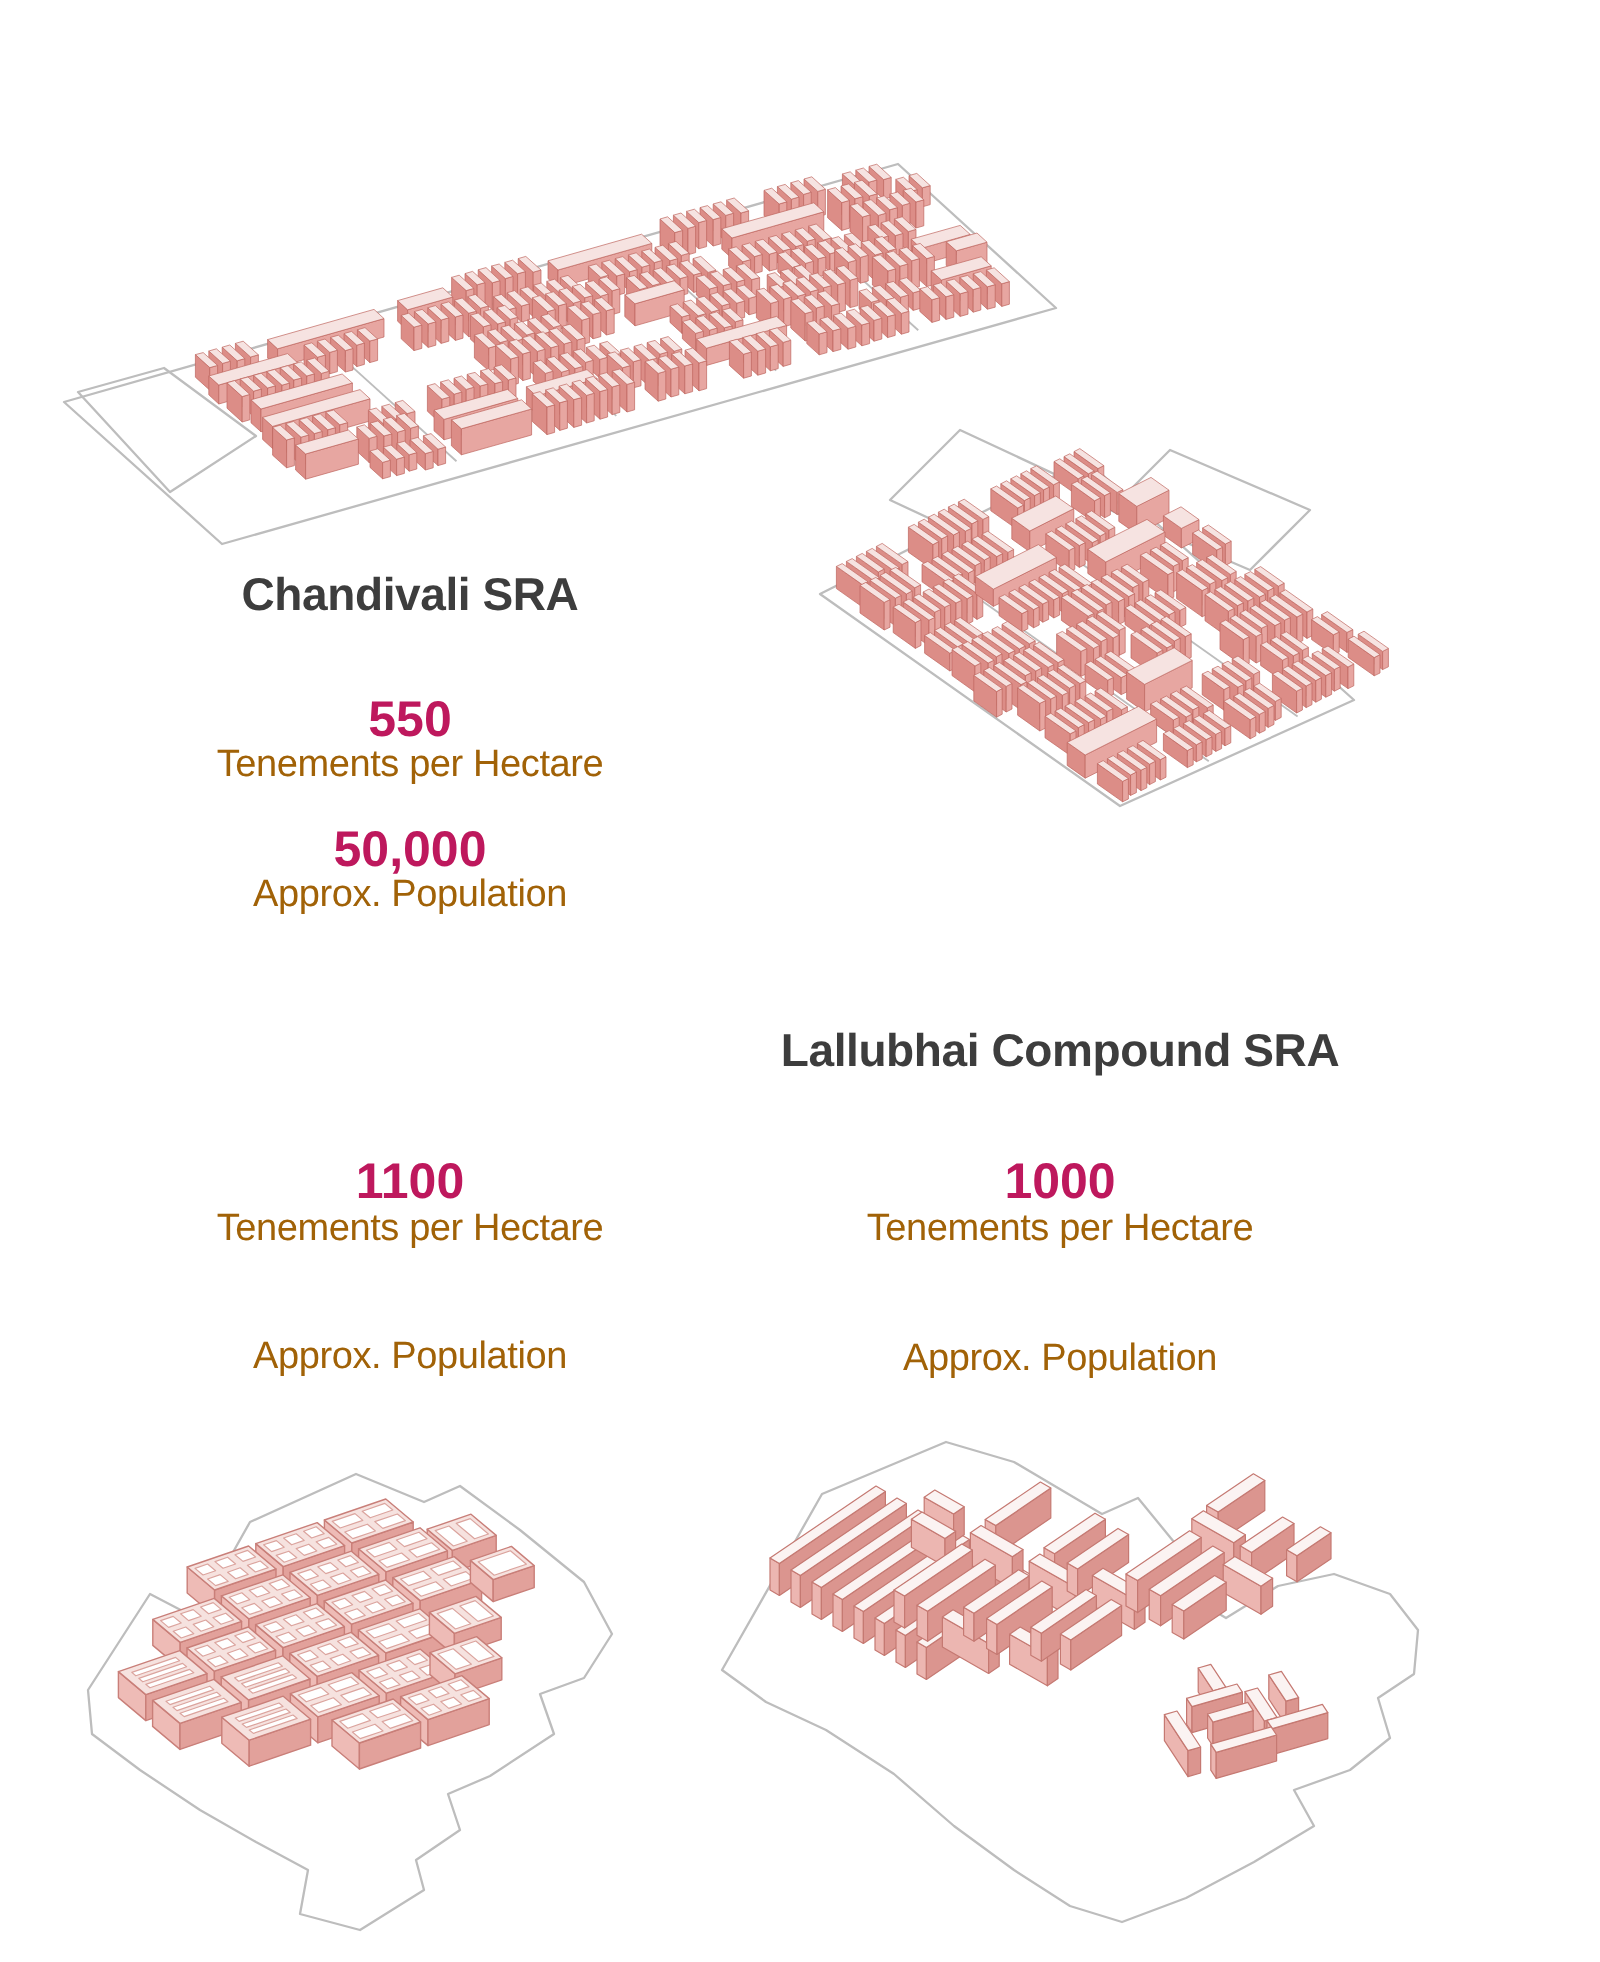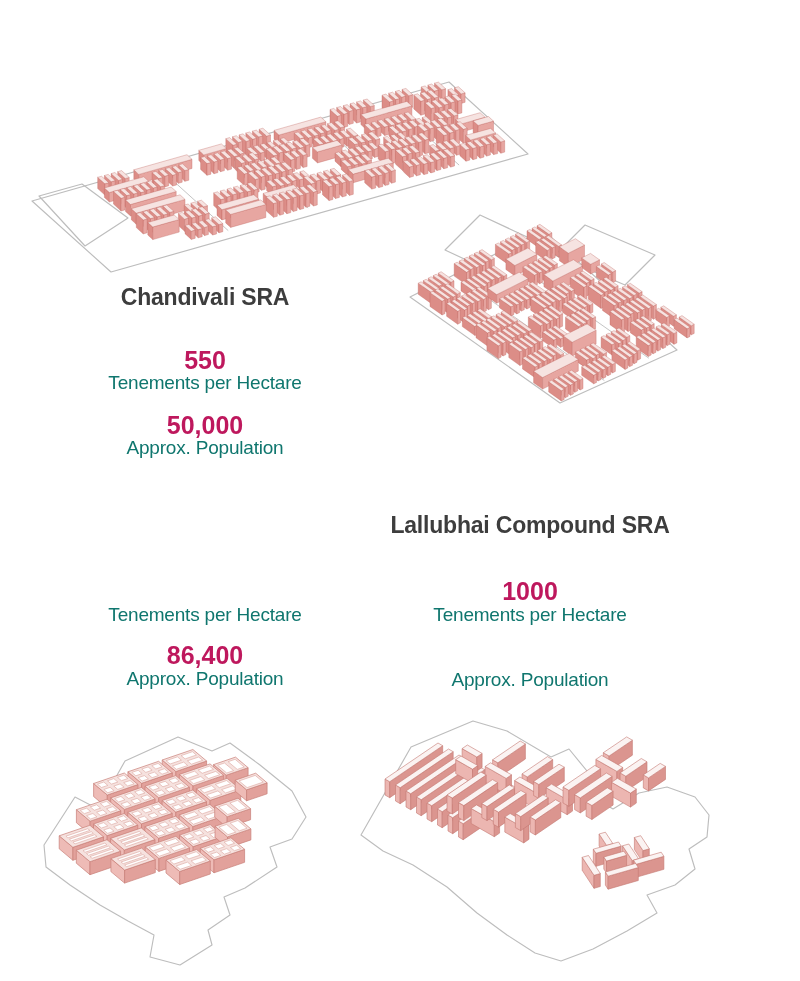--- a/index.html
+++ b/index.html
@@ -3,21 +3,21 @@
 <meta charset="utf-8">
 <style>
   html,body{margin:0;padding:0;background:#fff;}
   .page{position:relative;width:800px;height:981px;background:#fff;overflow:hidden;
         font-family:"Liberation Sans","DejaVu Sans",sans-serif;}
   .drawing{position:absolute;pointer-events:none;}
   .stats{position:absolute;}
   .stats .line{position:absolute;left:0;width:100%;text-align:center;}
   .site-title{font-size:23px;font-weight:bold;color:#3d3d3d;letter-spacing:-0.2px;line-height:24px;}
   .stat-value{font-size:25px;font-weight:bold;color:#be185d;letter-spacing:0px;line-height:28px;}
-  .stat-label{font-size:19px;color:#0f766e;letter-spacing:-0.2px;line-height:24px;}
+  .stat-label{font-size:19px;color:#a16207;letter-spacing:-0.2px;line-height:24px;}
 </style>
 </head>
 <body>
 
 <div class="page">
 
   <svg class="drawing" id="d-chandivali" width="760" height="395" viewBox="0 0 760 395" style="left: 30px; top: 70px;">
       <polygon points="2.0,131.0 419.0,12.0 498.0,84.0 81.0,202.0" fill="none" stroke="#bdbdbd" stroke-width="1.15" stroke-linejoin="round" stroke-linecap="round"></polygon>
       <polygon points="9.0,126.0 52.0,114.0 98.0,148.0 55.0,176.0" fill="none" stroke="#bdbdbd" stroke-width="1.15" stroke-linejoin="round" stroke-linecap="round"></polygon>
       <polygon points="450.0,145.0 525.0,180.0 490.0,215.0 415.0,180.0" fill="none" stroke="#bdbdbd" stroke-width="1.15" stroke-linejoin="round" stroke-linecap="round"></polygon>
@@ -1525,22 +1525,22 @@
 
   <div class="stats" style="left:55px;top:0;width:300px;height:470px;">
     <div class="line site-title" style="top:285px;">Chandivali SRA</div>
     <div class="line stat-value" style="top:346px;">550</div>
     <div class="line stat-label" style="top:371px;">Tenements per Hectare</div>
     <div class="line stat-value" style="top:411px;">50,000</div>
     <div class="line stat-label" style="top:436px;">Approx. Population</div>
   </div>
 
   <div class="stats" style="left:55px;top:0;width:300px;height:700px;">
+    <div class="line stat-value" style="top:577px;">1100</div>
     <div class="line stat-label" style="top:603px;">Tenements per Hectare</div>
-    <div class="line stat-value" style="top:641px;">86,400</div>
     <div class="line stat-label" style="top:667px;">Approx. Population</div>
   </div>
 
   <div class="stats" style="left:380px;top:0;width:300px;height:700px;">
     <div class="line site-title" style="top:513px;">Lallubhai Compound SRA</div>
     <div class="line stat-value" style="top:577px;">1000</div>
     <div class="line stat-label" style="top:603px;">Tenements per Hectare</div>
     <div class="line stat-label" style="top:668px;">Approx. Population</div>
   </div>
 

